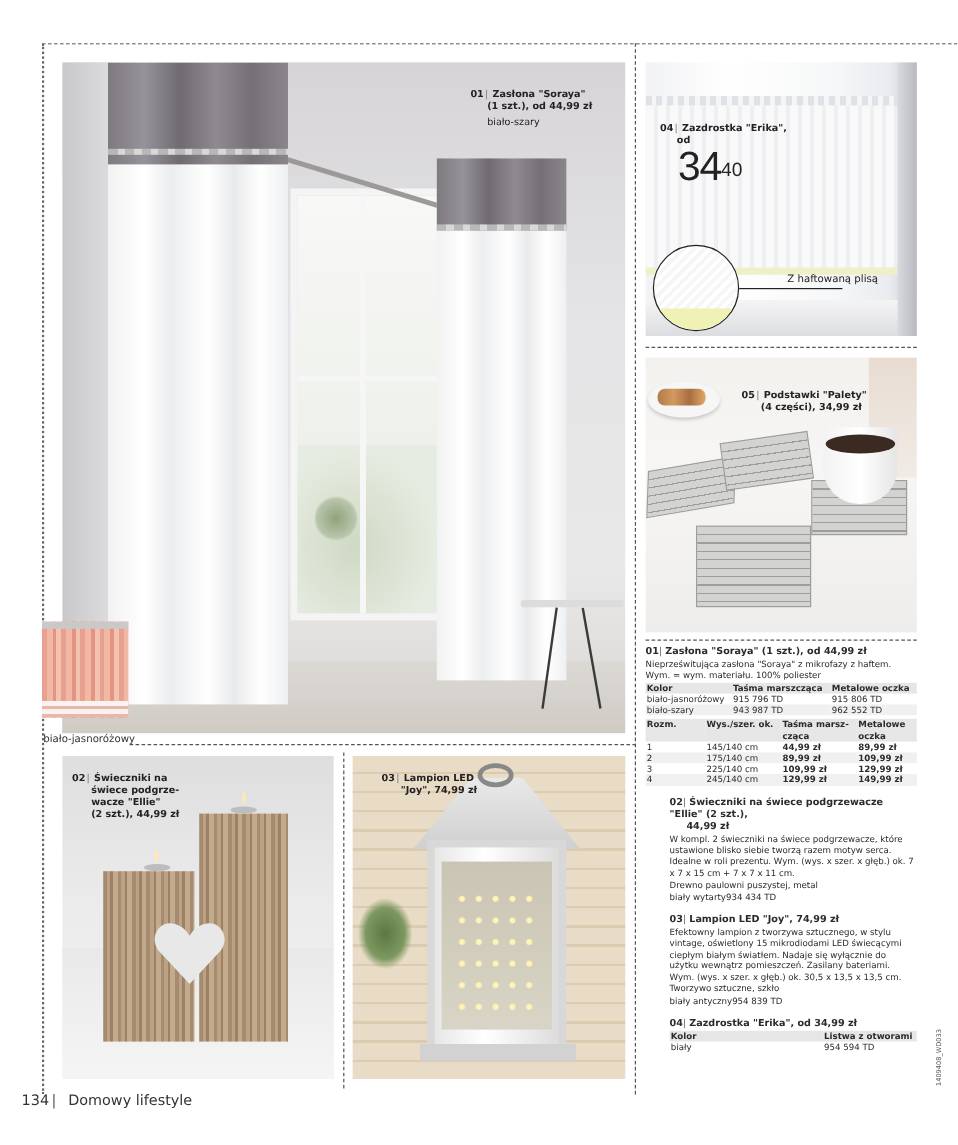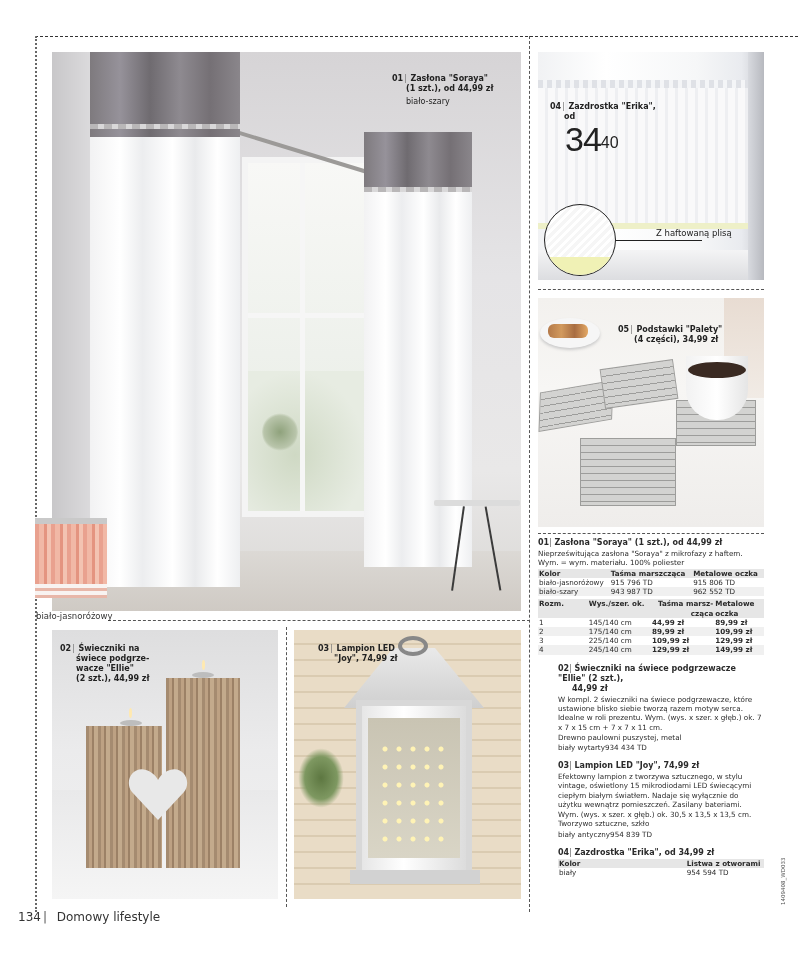--- a/index.html
+++ b/index.html
@@ -252,21 +252,21 @@
         <td>962 552 TD</td>
       </tr>
     </tbody>
       </table>
     <div style="height:3px;"></div>
     <table class="spec">
       <tbody>
           <tr>
         <th style="width:22%;">Rozm.</th>
         <th style="width:28%;">Wys./szer. ok.</th>
-        <th style="width:28%;text-align:right;">Taśma marsz-cząca</th>
+        <th style="width:28%;">Taśma marsz-cząca</th>
         <th>Metalowe oczka</th>
       </tr>
       <tr>
         <td>1</td>
         <td>145/140 cm</td>
         <td class="b">44,99 zł</td>
         <td class="b">89,99 zł</td>
       </tr>
       <tr class="alt">
         <td>2</td>

